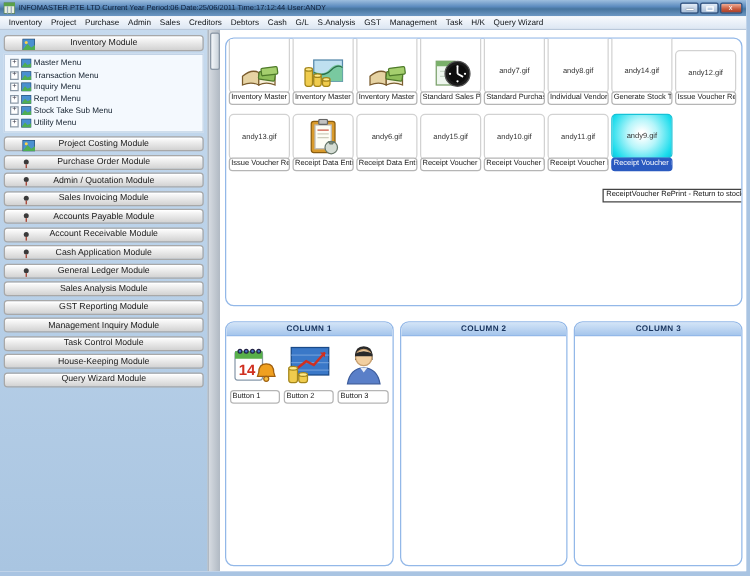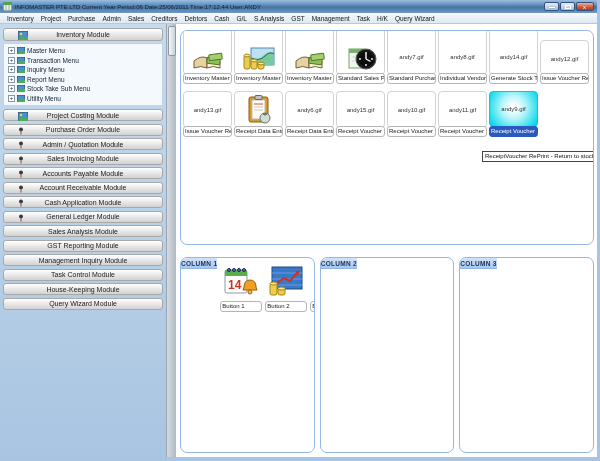--- a/index.html
+++ b/index.html
@@ -65,21 +65,21 @@
     background:#fff; font-size:6px; line-height:9px; padding:0 1px; white-space:nowrap; overflow:hidden; color:#1a1a1a; }
   .icon-item.selected .imgcell {
     border-color:#16c2d6; bottom:10px;
     background:radial-gradient(circle at 50% 45%, #ffffff 8%, #b5f5fa 40%, #19dcec 85%, #0fc4dc 100%);
   }
   .icon-item.selected .cell-label { background:#2a5ac0; border-color:#2a5ac0; color:#fff; }
   .tooltip { position:absolute; left:301px; top:120px; width:113px; height:11px; border:1px solid #444;
     background:#fff; font-size:6px; line-height:9px; padding:0 2px; white-space:nowrap; overflow:hidden; color:#111; z-index:5; }
   
   .bottom-row { position:absolute; left:4px; right:3px; top:233px; bottom:4px; display:flex; gap:5px; }
-  .col-panel { flex:1; border:1px solid #93b8e8; border-radius:7px; overflow:hidden; background:#fff; display:flex; flex-direction:row; }
+  .col-panel { flex:1; border:1px solid #93b8e8; border-radius:7px; overflow:hidden; background:#fff; display:flex; flex-direction:column; }
   .col-header { height:11px; flex:none; background:linear-gradient(#d3e4f7,#a6c6ec); border-bottom:1px solid #93b8e8;
     text-align:center; font-size:6.5px; font-weight:bold; color:#16325c; line-height:11px; letter-spacing:.3px; }
   .col-body { flex:1; padding:4px 3px; display:flex; gap:3px; align-items:flex-start; }
   .col-btn { width:42px; height:50px; position:relative; }
   .col-btn .btn-img { position:absolute; left:0; right:0; top:0; bottom:12px; display:flex; align-items:center; justify-content:center; }
   .col-btn .cell-label { height:11px; }
 </style>
 </head>
 <body>
 

